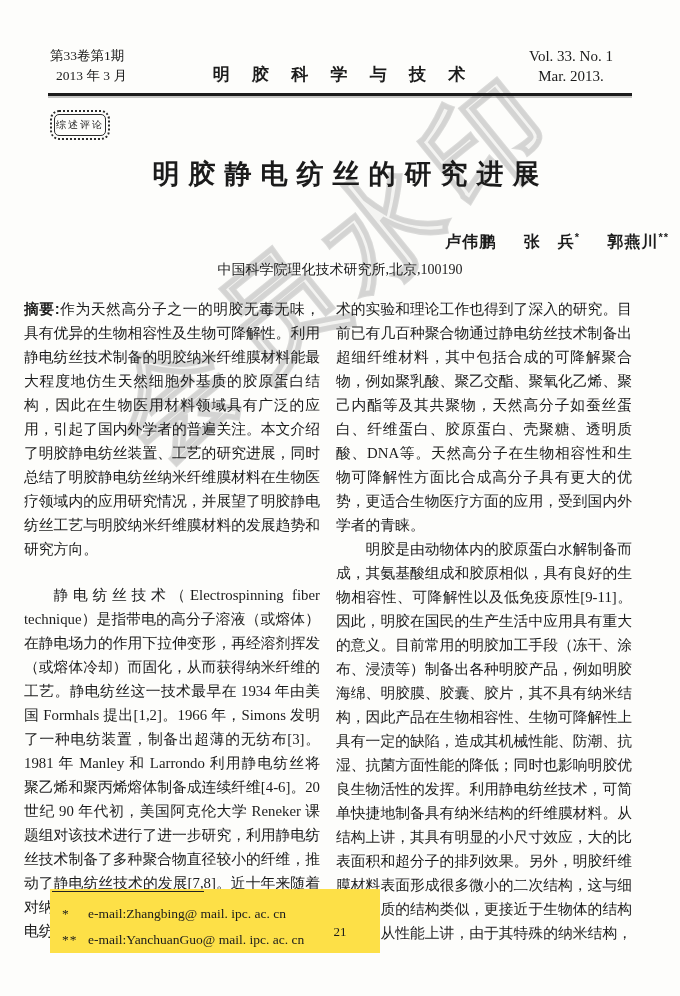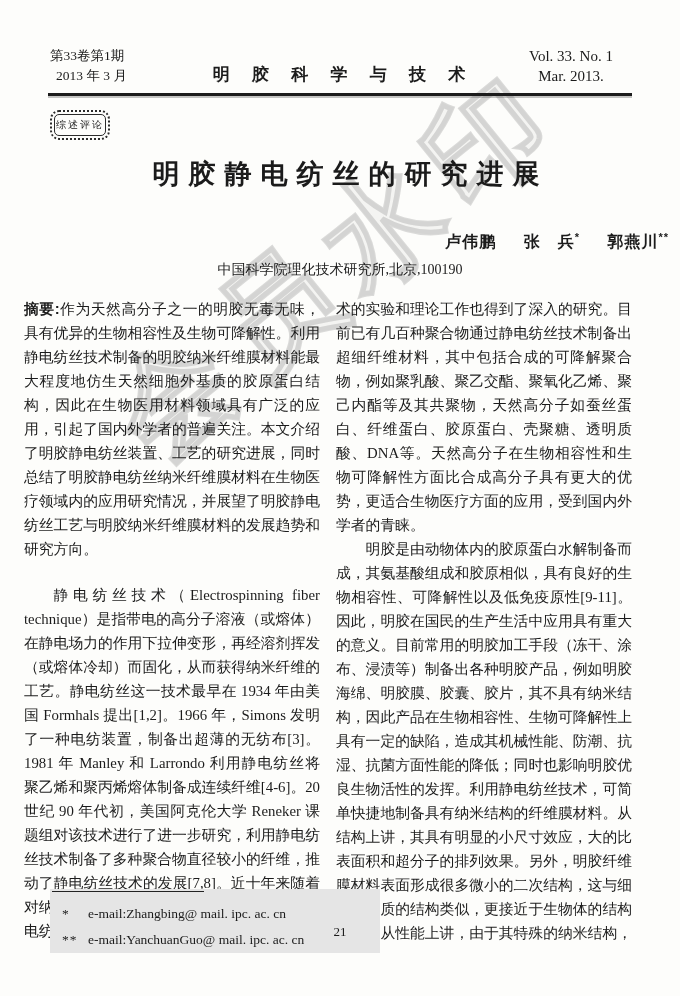--- a/index.html
+++ b/index.html
@@ -50,21 +50,21 @@
   .a-affil{margin-top:8px;text-align:center;font-size:14px;}
   
   .cols{display:flex;gap:16px;margin:18px 48px 0 24px;height:645px;}
   .col{flex:1;overflow:hidden;}
   .col p{margin:0;text-align:justify;font-size:14.8px;line-height:24px;}
   .b-label{font-weight:700;font-family:"Liberation Sans","DejaVu Sans",sans-serif;}
   .kw{margin-top:20px !important;}
   .intro{margin-top:22px !important;text-indent:2em;}
   .indent{text-indent:2em;}
   
-  .footnotes{position:absolute;left:50px;top:889px;width:330px;background:#e5e5e5;z-index:2;padding-top:2px;}
+  .footnotes{position:absolute;left:50px;top:889px;width:330px;background:#fde047;z-index:2;padding-top:2px;}
   .fn-rule{width:152px;border-top:1.5px solid #222;margin:0 0 9px 2px;}
   .fn-row{font-size:13.5px;line-height:26px;padding-left:12px;}
   .fn-marker{display:inline-block;width:26px;letter-spacing:1px;}
   
   .pagenum{position:absolute;top:924px;left:0;width:100%;text-align:center;font-size:13px;z-index:2;}
 </style>
 </head>
 <body>
 
 <div class="page">

